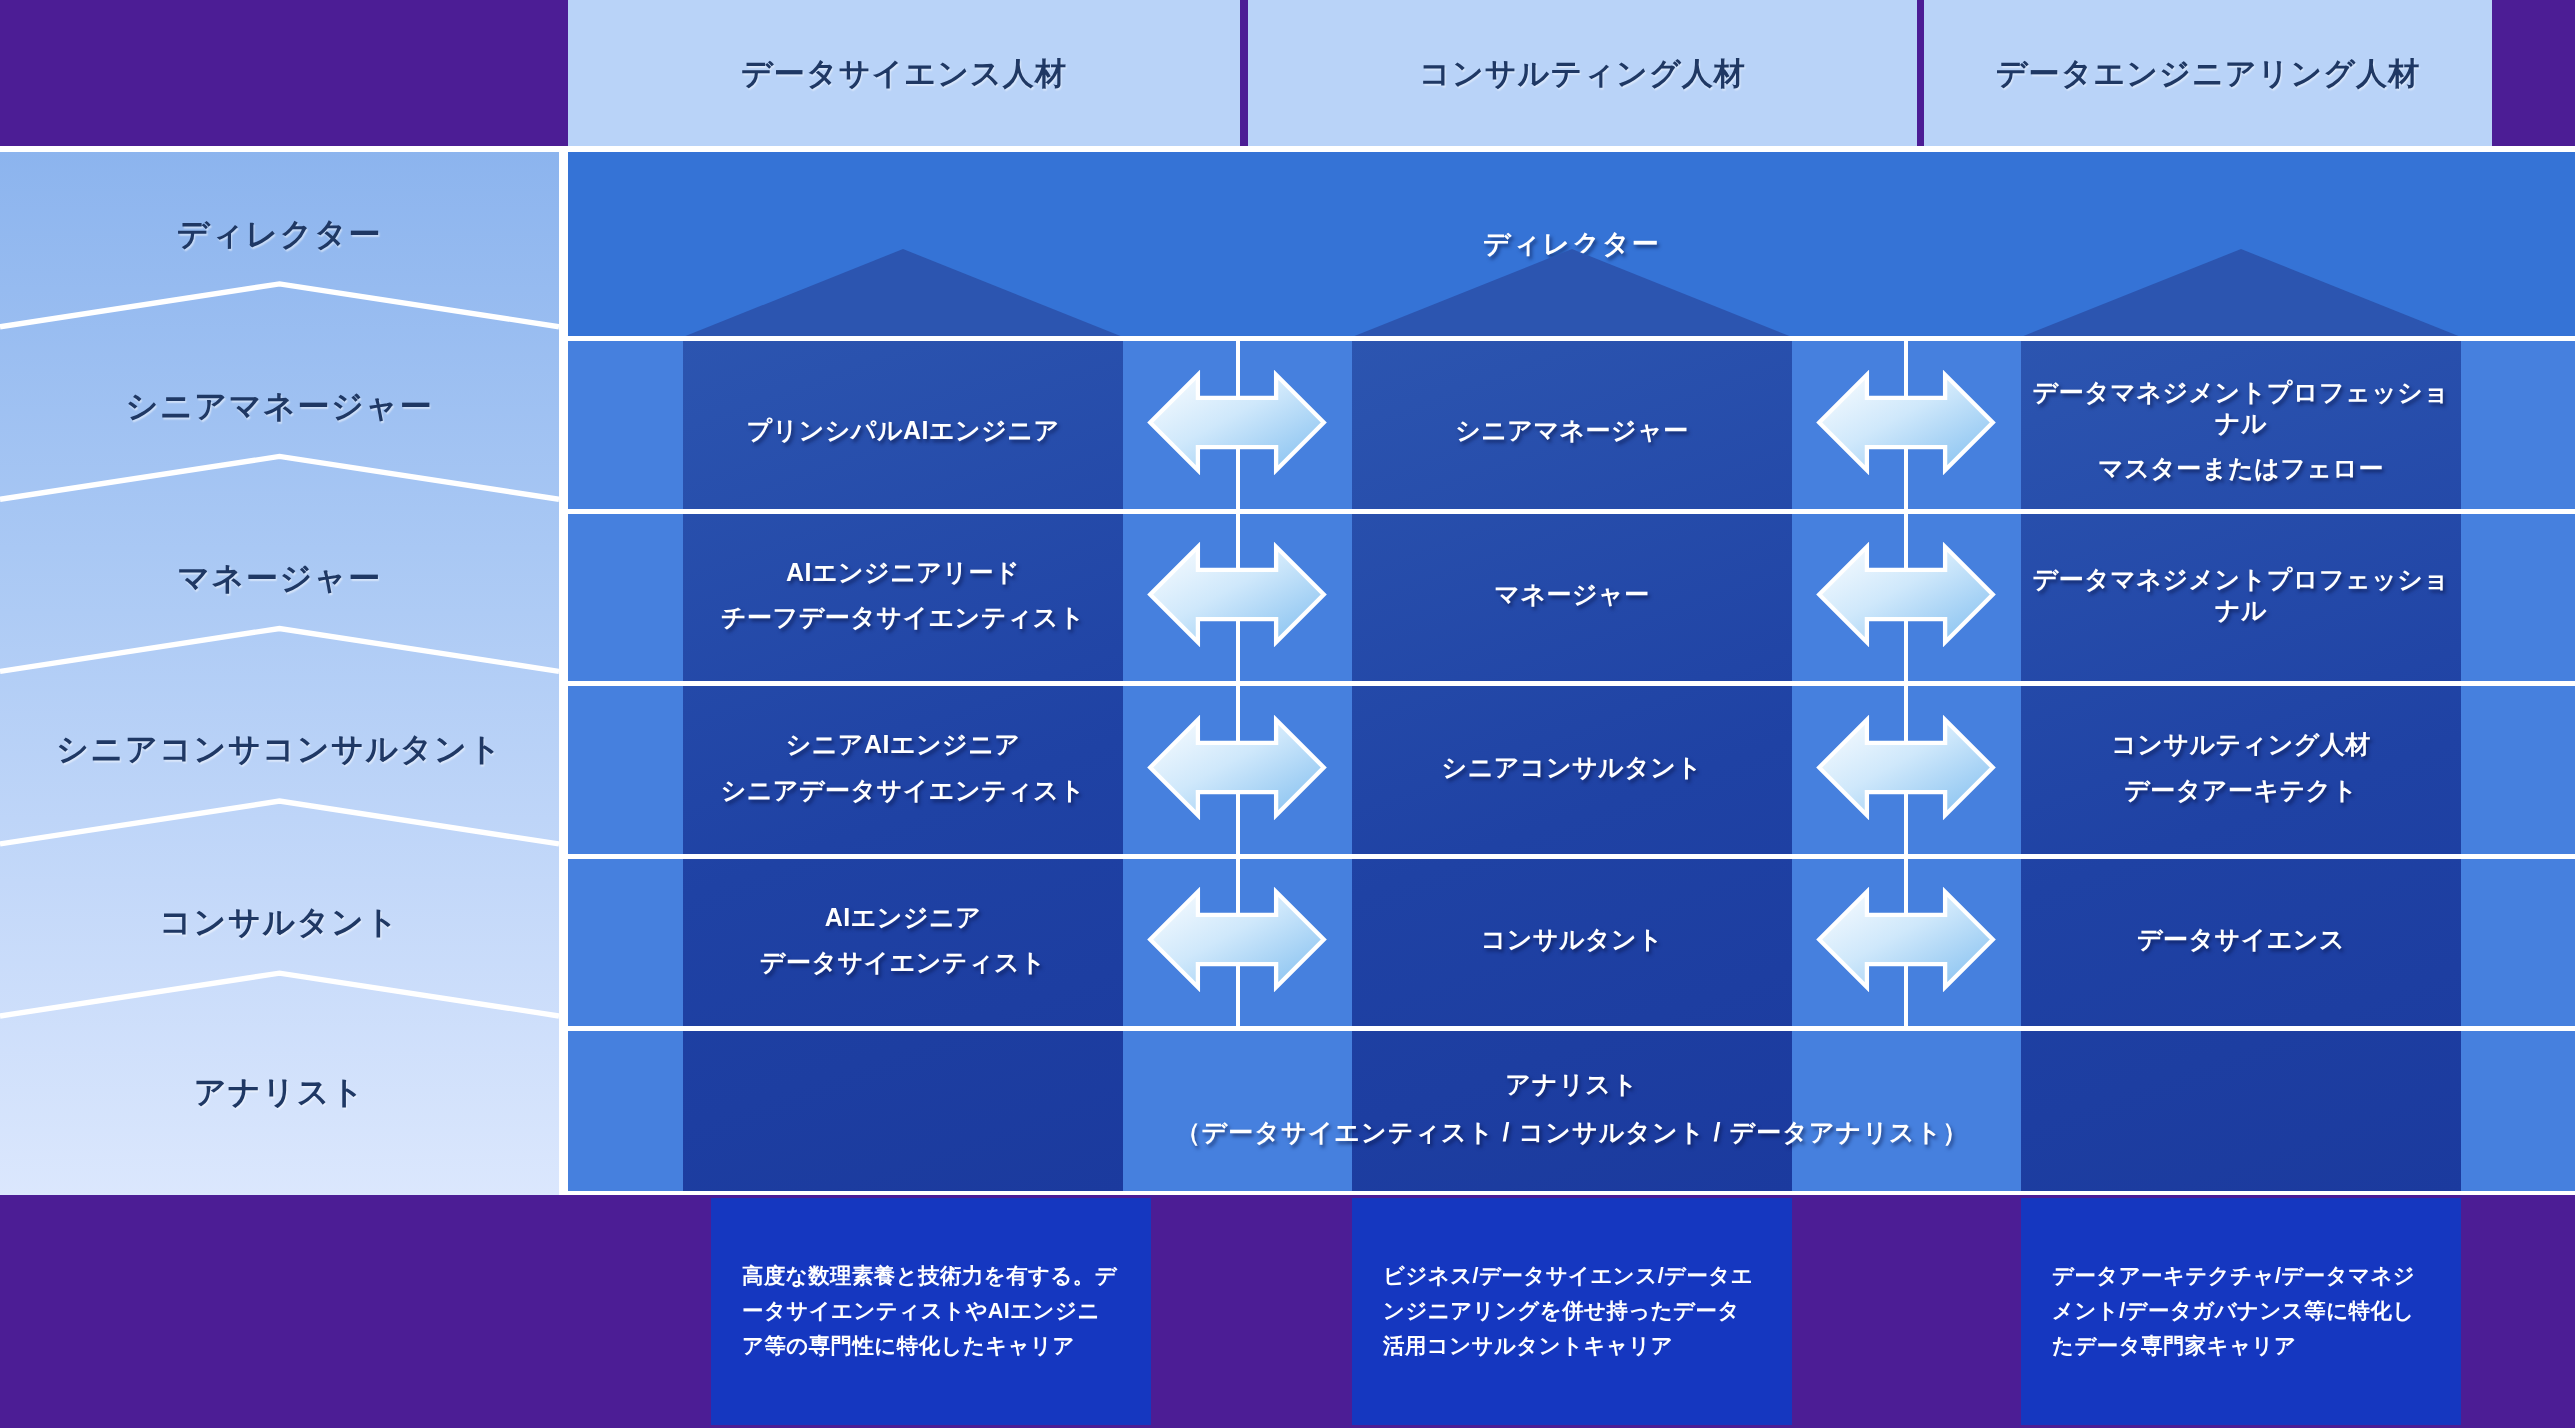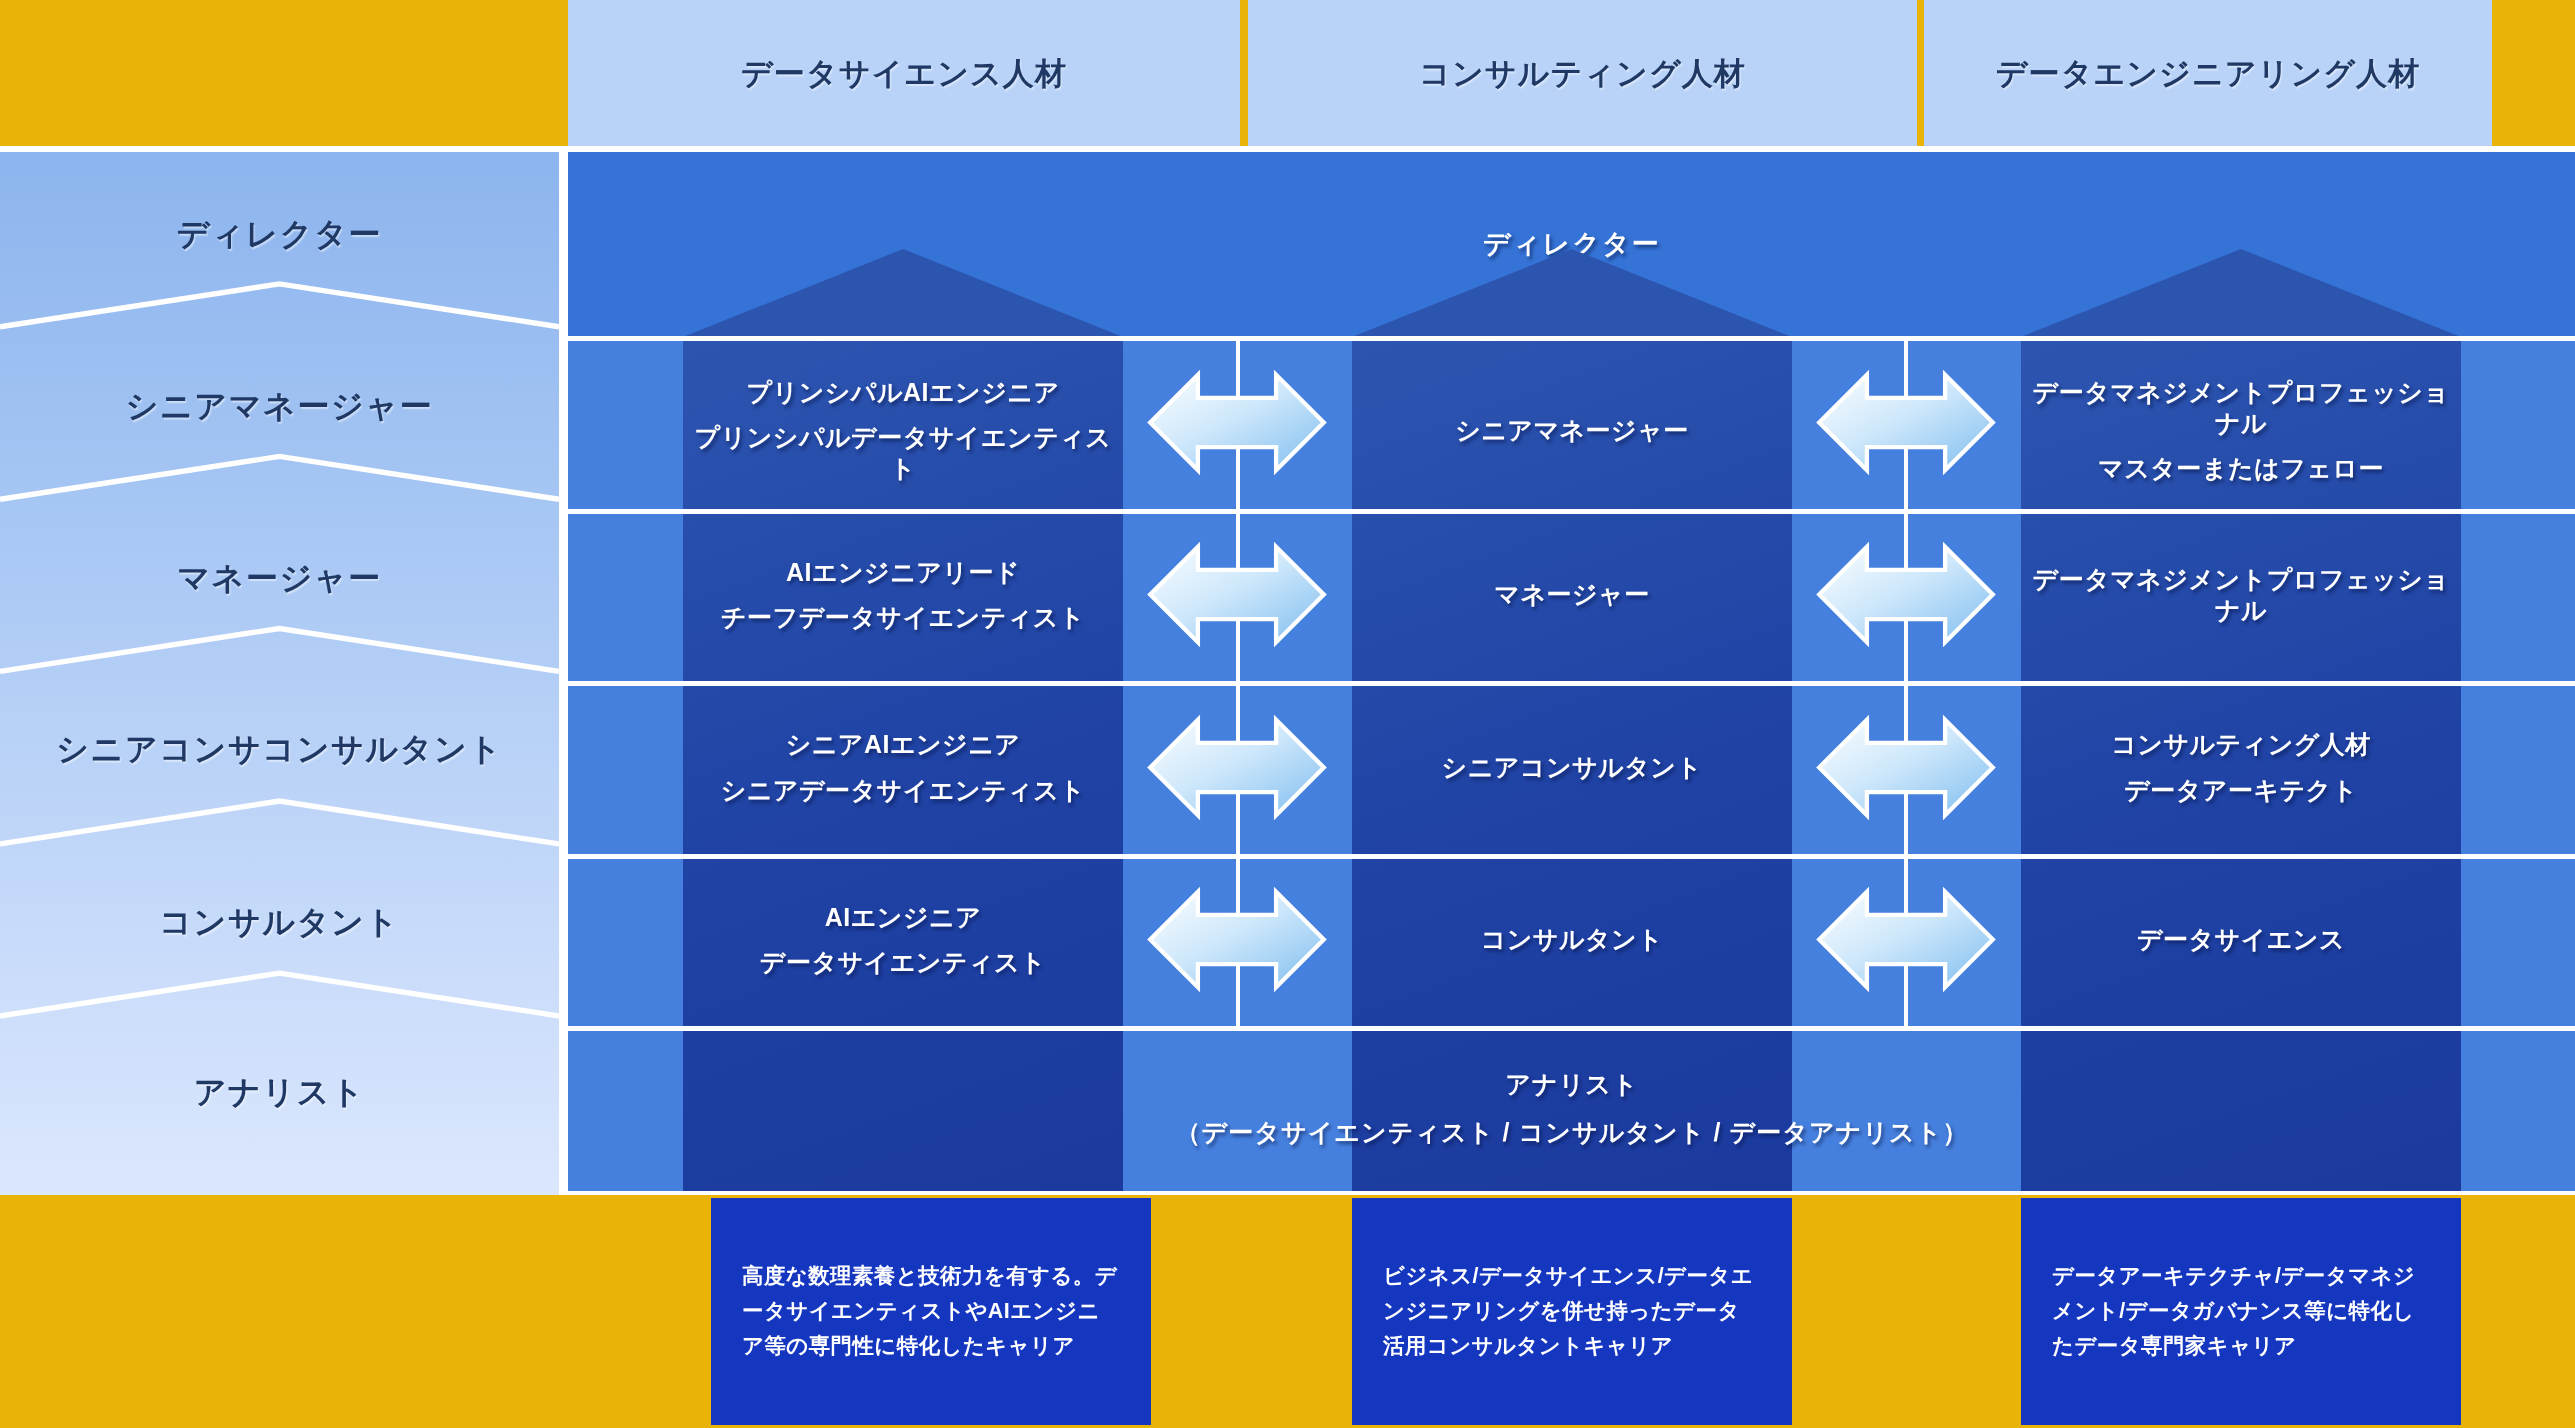--- a/index.html
+++ b/index.html
@@ -1,19 +1,19 @@
 <!DOCTYPE html>
 <html lang="ja" style="font-size:8.6px"><head>
 <meta charset="utf-8">
 <style>
   html,body{margin:0;padding:0;background:#000;}
   #stage{
     position:relative;
     width:2576px;height:1428px;
-    background:#eab308;
+    background:#4c1d95;
     font-family:"Liberation Sans","DejaVu Sans",sans-serif;
     overflow:hidden;
   }
   
   .hdr-cell{
     position:absolute;top:0;height:148px;
     background:#b9d3f8;
     display:flex;align-items:center;justify-content:center;
     color:#1f3864;font-size:31px;font-weight:700;letter-spacing:1.1px;
     text-shadow:1.1px 1.6px 1.6px rgba(255,255,255,.45);
@@ -179,21 +179,20 @@
       </svg>
     <svg class="swap-arrow arrowg1 arowD" viewBox="0 0 336 196">
         <use href="#arrowShape" fill="url(#agrad)" stroke="#ffffff" stroke-width="8"></use>
       </svg>
     <svg class="swap-arrow arrowg2 arowD" viewBox="0 0 336 196">
         <use href="#arrowShape" fill="url(#agrad)" stroke="#ffffff" stroke-width="8"></use>
       </svg>
 
     <div class="cell rowA cellcol1">
       <span>プリンシパルAIエンジニア</span>
-      <span>プリンシパルデータサイエンティスト</span>
     </div>
     <div class="cell rowA cellcol2">
       <span>シニアマネージャー</span>
     </div>
     <div class="cell rowA cellcol3">
       <span>データマネジメントプロフェッショナル</span>
       <span>マスターまたはフェロー</span>
     </div>
 
     <div class="cell rowB cellcol1">

